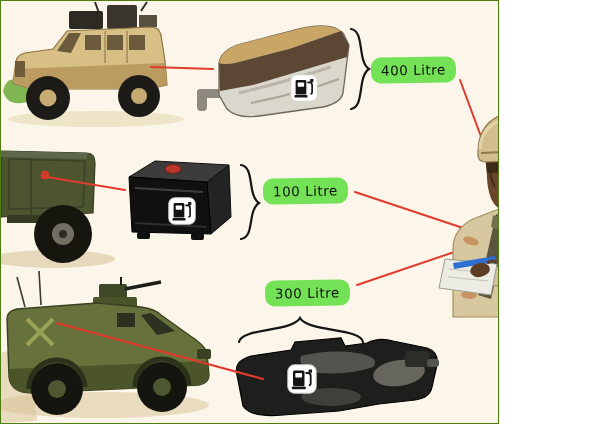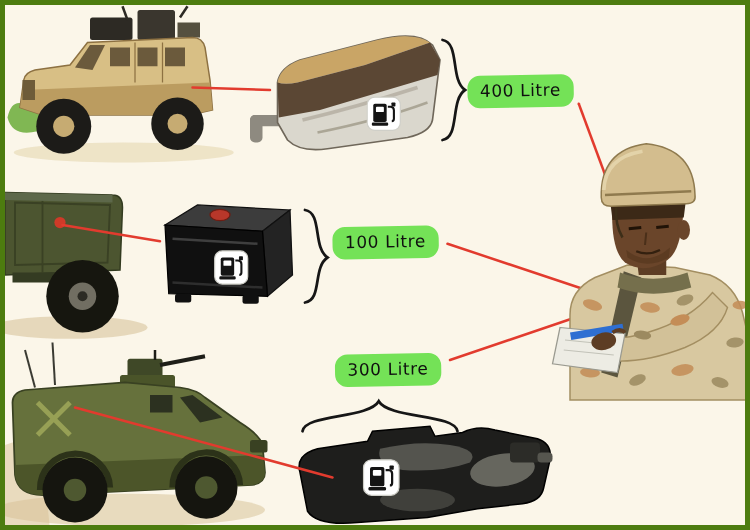--- a/index.html
+++ b/index.html
@@ -1,19 +1,19 @@
 <!DOCTYPE html>
 <html style="--bg: #fbf6e9; --badge-green: #74e257; --connector-red: #e23b2e;"><head>
 <meta charset="utf-8">
 <style>
   html,body{margin:0;padding:0;background:#ffffff;}
   .canvas{
-    position:relative;width:600px;height:424px;
+    position:relative;width:499px;height:424px;
     background:var(--bg,#fbf6e9);
-    border:4px solid #4d7c0f;box-sizing:border-box;overflow:hidden;
+    border:1px solid #4d7c0f;box-sizing:border-box;overflow:hidden;
     font-family:"DejaVu Sans",sans-serif;
   }
   .canvas svg{position:absolute;left:0;top:0;}
   .badge{
     position:absolute;
     background:var(--badge-green,#74e257);
     color:#101010;border-radius:10px;padding:5px 10px;
     font-size:13.5px;letter-spacing:.5px;white-space:nowrap;
     transform:rotate(-1deg);
   }

